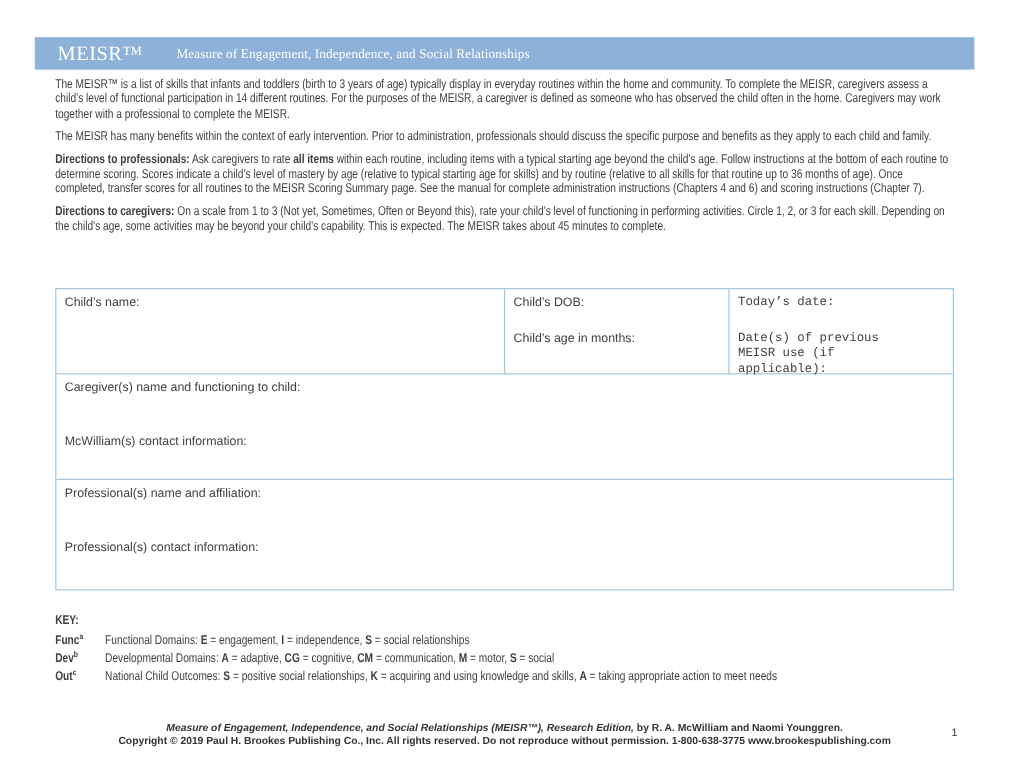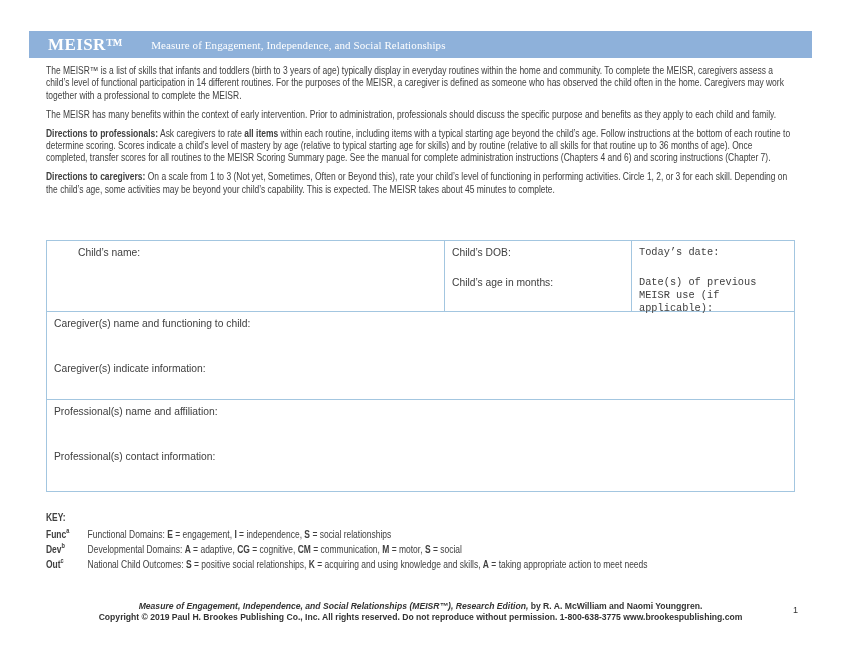--- a/index.html
+++ b/index.html
@@ -14,40 +14,40 @@
   .page { position:absolute; inset:0; background:#fff; }
 
   
   .header-bar {
     position:absolute; left:29px; top:31px; width:783px; height:27px;
     background:var(--header-bg, #8EB1DA);
     display:flex; align-items:center;
     font-family:"Liberation Serif", serif;
     color:var(--header-text, #ffffff);
   }
-  .header-title { font-size:17px; font-weight:bold; margin-left:19px; letter-spacing:0.4px; }
+  .header-title { font-size:17px; font-weight:normal; margin-left:19px; letter-spacing:0.4px; }
   .header-subtitle { font-size:11px; margin-left:28px; letter-spacing:0.1px; }
 
   
   .content {
     position:absolute; left:46px; top:64px;
     width:936px; transform:scaleX(0.8); transform-origin:0 0;
     font-size:10.6px; line-height:12.4px;
   }
   .para { margin-bottom:6.5px; }
 
   
   .form-table {
     position:absolute; left:46px; top:240px; width:749px;
     border:1px solid var(--table-border, #A3C6E0);
     font-size:10.3px; line-height:13px;
   }
   .row1 { display:flex; height:71px; border-bottom:1px solid var(--table-border, #A3C6E0); }
   .cell { padding:5px 7px; display:flex; flex-direction:column; align-items:flex-start; }
-  .cell-name { flex:0 0 374px; border-right:1px solid var(--table-border, #A3C6E0);margin-left:24px; }
+  .cell-name { flex:0 0 374px; border-right:1px solid var(--table-border, #A3C6E0); }
   .cell-dob  { flex:0 0 187px; border-right:1px solid var(--table-border, #A3C6E0); }
   .cell-date { flex:1 1 auto;font-family:Liberation Mono, monospace; }
   .row2 { height:88px; border-bottom:1px solid var(--table-border, #A3C6E0); }
   .row3 { height:91px;text-align:center; }
   .label { display:block; }
   .gap-sm { margin-top:17px; }
   .gap-lg { margin-top:32px; }
   .prev-use { width:152px; }
 
   
@@ -98,21 +98,21 @@
         <span class="label">Child’s DOB:</span>
         <span class="label gap-sm">Child’s age in months:</span>
       </div>
       <div class="cell cell-date">
         <span class="label">Today’s date:</span>
         <span class="label gap-sm prev-use">Date(s) of previous MEISR use (if applicable):</span>
       </div>
     </div>
     <div class="cell row2">
       <span class="label">Caregiver(s) name and functioning to child:</span>
-      <span class="label gap-lg">Caregiver(s) indicate information:</span>
+      <span class="label gap-lg">McWilliam(s) contact information:</span>
     </div>
     <div class="cell row3">
       <span class="label">Professional(s) name and affiliation:</span>
       <span class="label gap-lg">Professional(s) contact information:</span>
     </div>
   </div>
 
   <div class="key">
     <div class="key-heading">KEY:</div>
     <div class="key-row">

